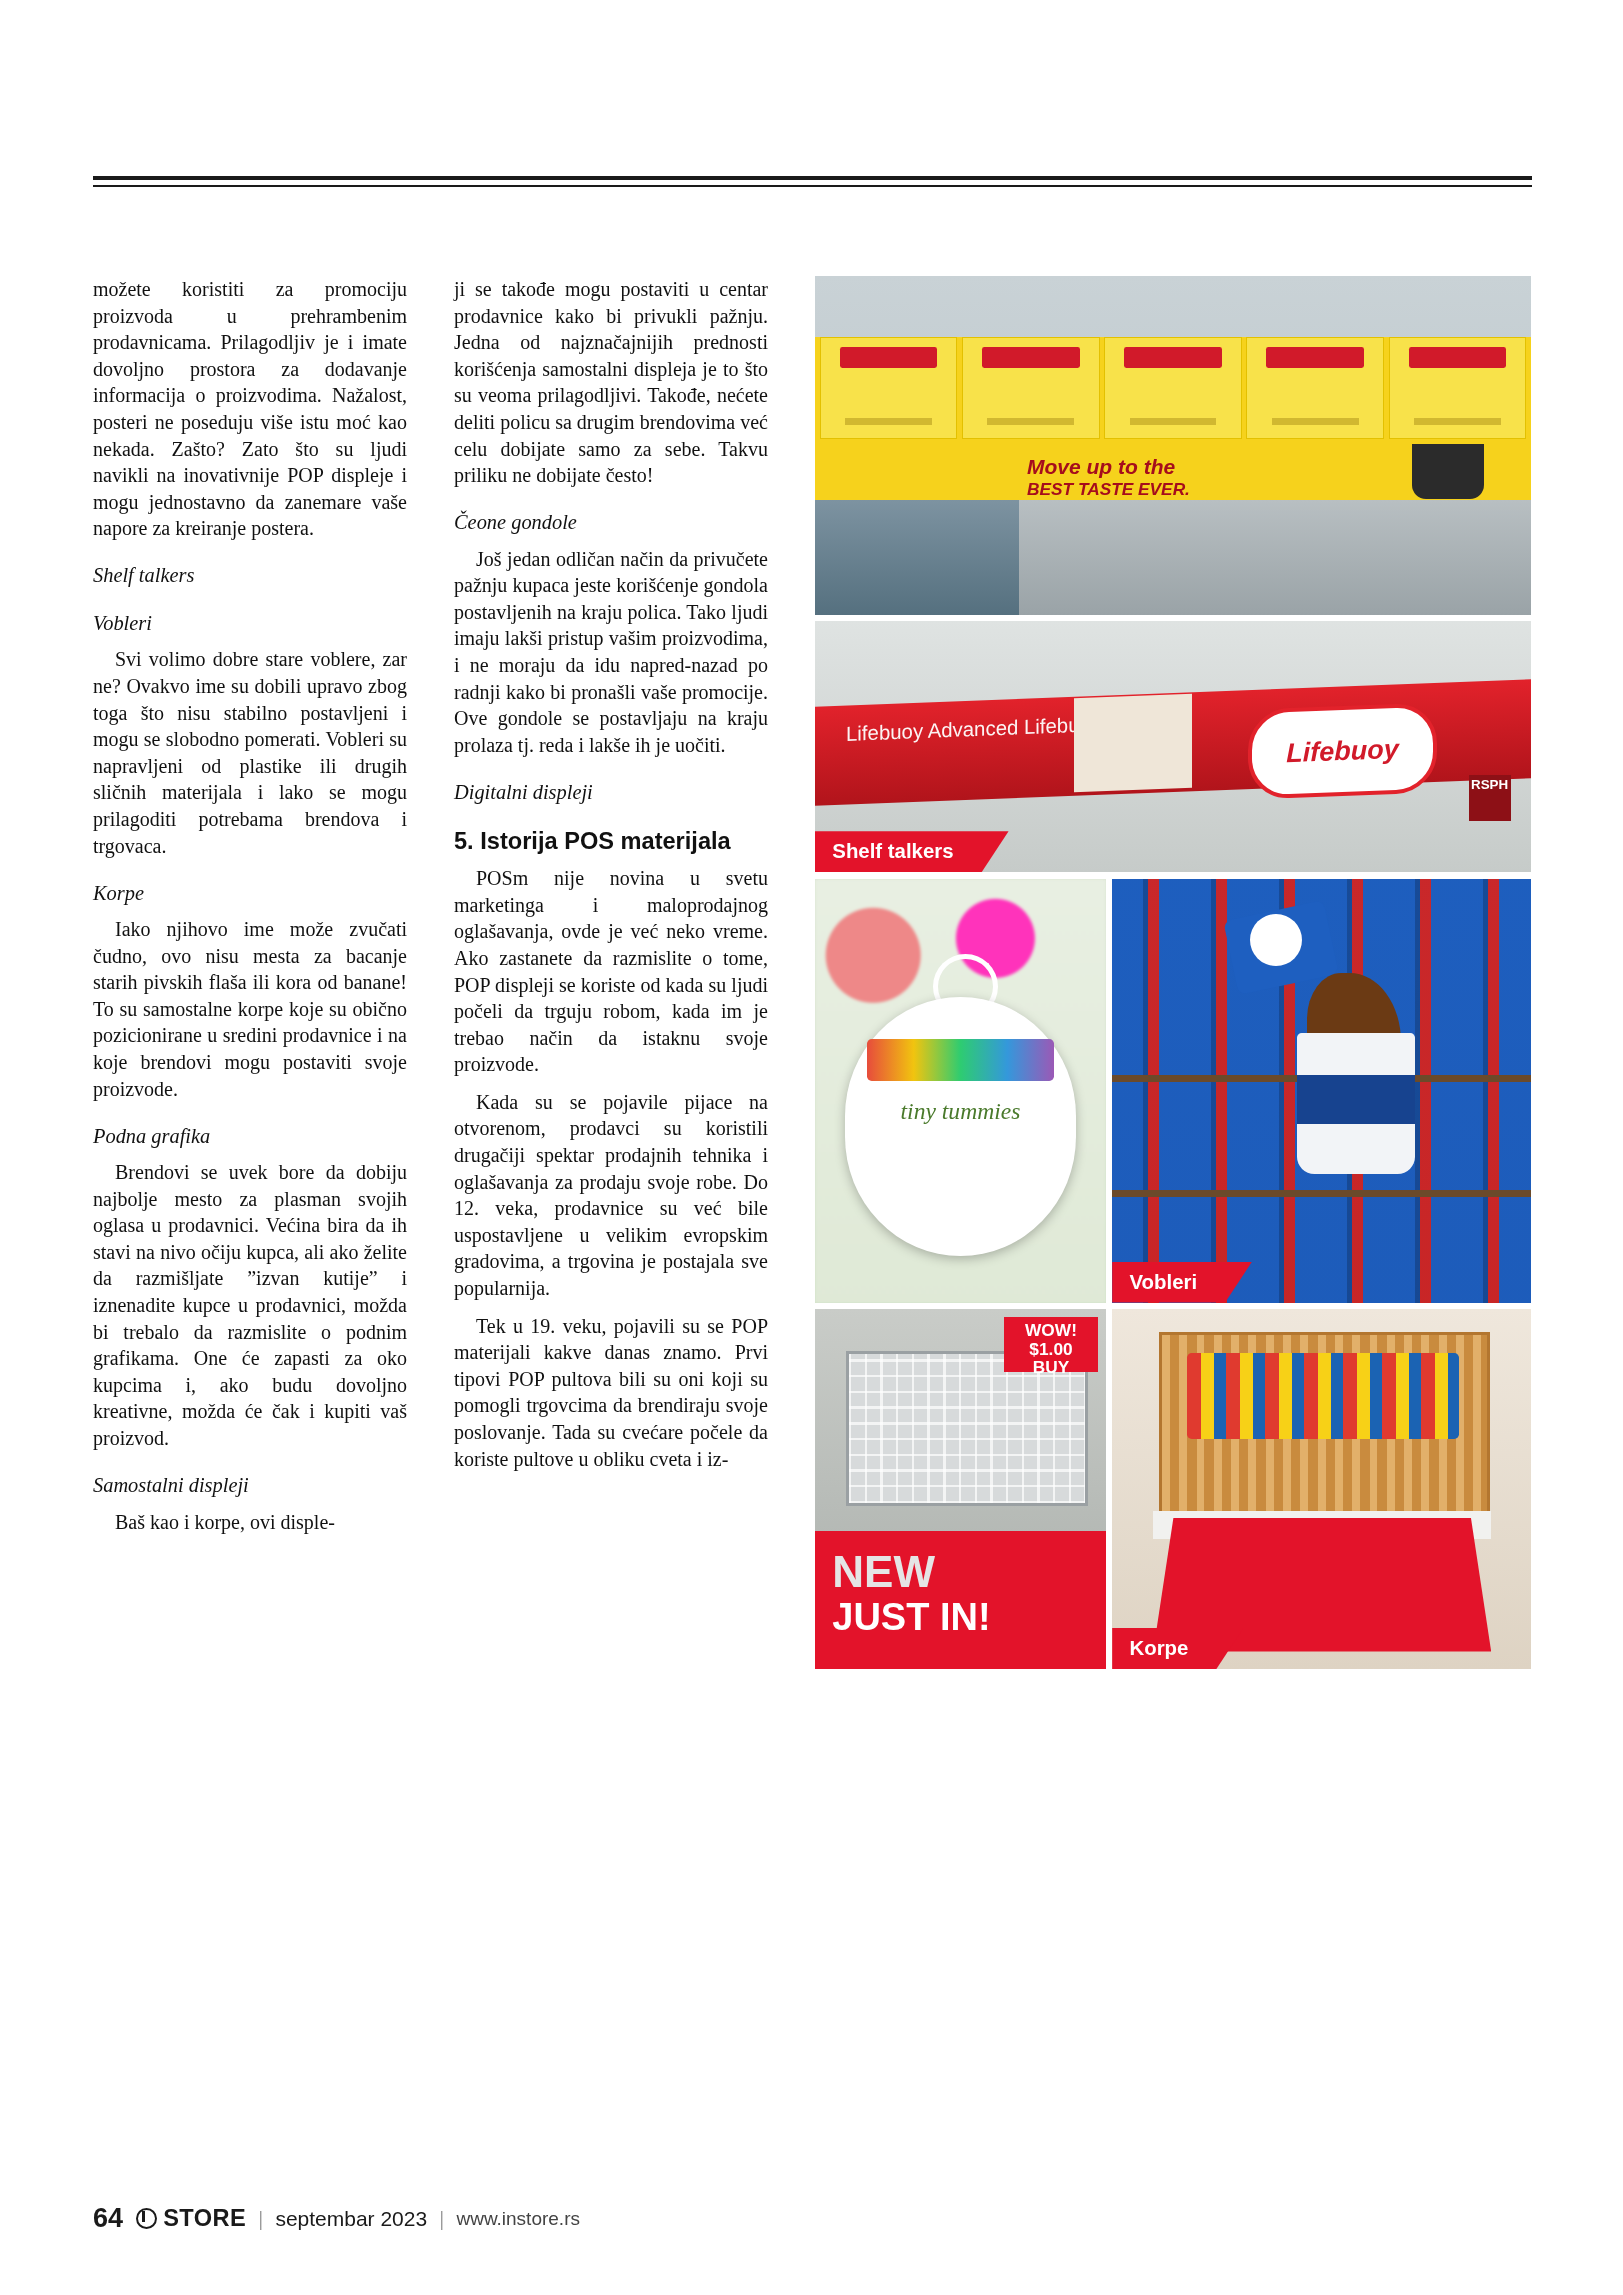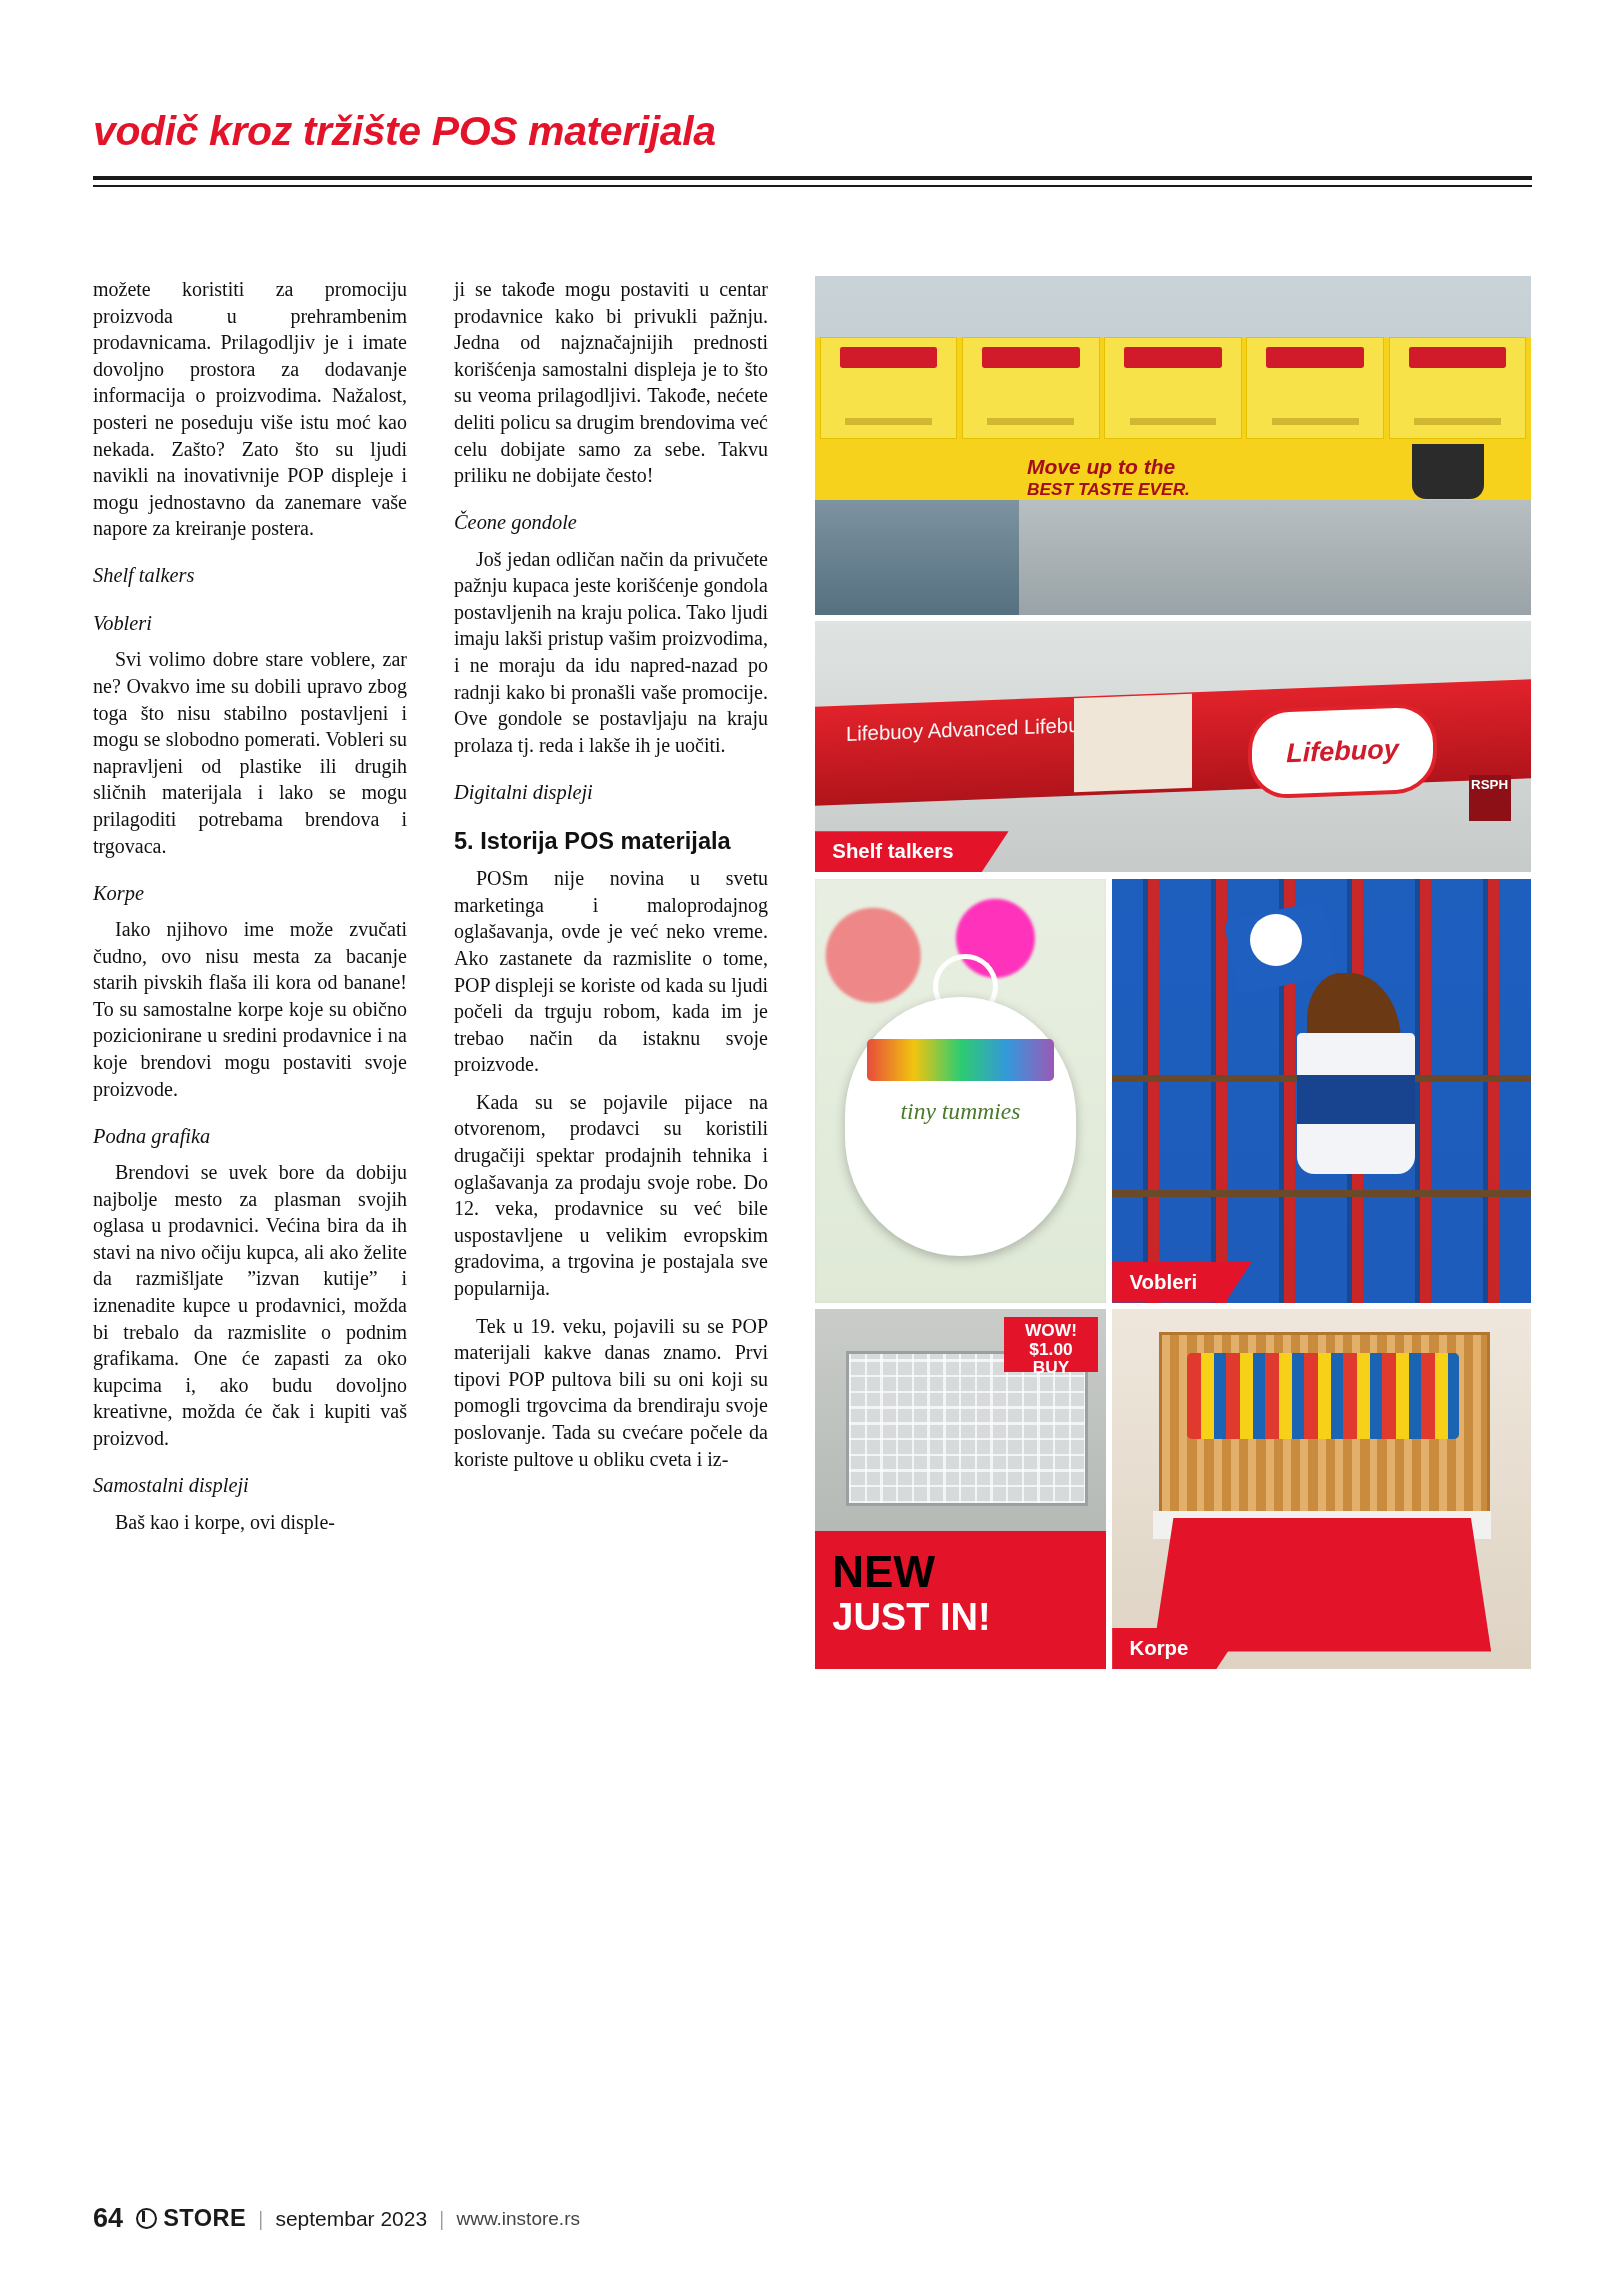--- a/index.html
+++ b/index.html
@@ -85,21 +85,21 @@
 
   
   .row4{display:flex;gap:6.3px;margin-top:6.3px;}
   .ph5{width:291px;height:360px;background:linear-gradient(#c9ccc8,#a9aeaa);}
   .ph5 .cart{position:absolute;left:31px;top:42px;width:236px;height:149px;border:3.9px solid #9aa0a3;background:
      repeating-linear-gradient(90deg,rgba(255,255,255,.7) 0 2.4px,transparent 2.4px 15.7px),
      repeating-linear-gradient(0deg,rgba(255,255,255,.7) 0 2.4px,transparent 2.4px 15.7px),#d7dadb;}
   .ph5 .wow{position:absolute;right:7.9px;top:7.9px;width:94px;height:55px;background:#e3132a;color:#fff;
      font-family:"Liberation Sans",sans-serif;font-weight:bold;font-size:17.3px;text-align:center;line-height:1.05;padding-top:4.7px;box-sizing:border-box;}
   .ph5 .newpanel{position:absolute;left:0;bottom:0;width:100%;height:138px;background:#e3132a;}
-  .ph5 .newpanel .t1{position:absolute;left:17.3px;top:20.4px;color:#000000;font-family:"Liberation Sans",sans-serif;font-weight:bold;font-size:44px;line-height:.95;}
+  .ph5 .newpanel .t1{position:absolute;left:17.3px;top:20.4px;color:#e5e5e5;font-family:"Liberation Sans",sans-serif;font-weight:bold;font-size:44px;line-height:.95;}
   .ph5 .newpanel .t2{position:absolute;left:17.3px;top:68px;color:#fff;font-family:"Liberation Sans",sans-serif;font-weight:bold;font-size:38px;line-height:.95;}
 
   .ph6{width:419px;height:360px;background:linear-gradient(#efe7dc,#ded3c3);}
   .ph6 .basket{position:absolute;left:47px;top:23.6px;width:325px;height:181px;background:#f4e6d0;
      background-image:repeating-linear-gradient(90deg,#e2b06a 0 7.9px,#c98b3e 7.9px 17.3px);border:3.1px solid #b3762f;}
   .ph6 .candy{position:absolute;left:75px;top:44px;width:272px;height:86px;
      background:repeating-linear-gradient(90deg,#e03a2f 0 14px,#f7d117 14px 27px,#1b63b3 27px 39px);border-radius:4.7px;}
   .ph6 .base{position:absolute;left:41px;bottom:17.3px;width:338px;height:134px;background:#e3132a;
      clip-path:polygon(6% 0,94% 0,100% 100%,0 100%);}
   .ph6 .basewhite{position:absolute;left:41px;bottom:130px;width:338px;height:28px;background:#f1f1ef;}
@@ -112,23 +112,20 @@
   .foot-mark:after{content:"";position:absolute;left:4.7px;top:1.6px;width:3.1px;height:11px;background:#1a1a1a;}
   .foot-sep{color:#777;font-size:20.4px;}
   .foot-text{font-family:"Liberation Sans",sans-serif;font-size:21px;color:#1a1a1a;}
   .foot-url{font-family:"Liberation Sans",sans-serif;font-size:19px;color:#444;}
 </style>
 </head>
 <body>
 
 <div class="page">
 
-  <div class="header">
-    <div class="header-title">vodič kroz tržište POS materijala</div>
-  </div>
   <div class="header-rule-thick"></div>
   <div class="header-rule-thin"></div>
 
   <div class="col col1">
     <p class="noindent">možete koristiti za promociju proizvoda u prehrambenim prodavnicama. Prilagodljiv je i imate dovoljno prostora za dodavanje informacija o proizvodima. Nažalost, posteri ne poseduju više istu moć kao nekada. Zašto? Zato što su ljudi navikli na inovativnije POP displeje i mogu jednostavno da zanemare vaše napore za kreiranje postera.</p>
 
     <h4 class="sub">Shelf talkers</h4>
 
     <h4 class="sub">Vobleri</h4>
     <p>Svi volimo dobre stare voblere, zar ne? Ovakvo ime su dobili upravo zbog toga što nisu stabilno postavljeni i mogu se slobodno pomerati. Vobleri su napravljeni od plastike ili drugih sličnih materijala i lako se mogu prilagoditi potrebama brendova i trgovaca.</p>

